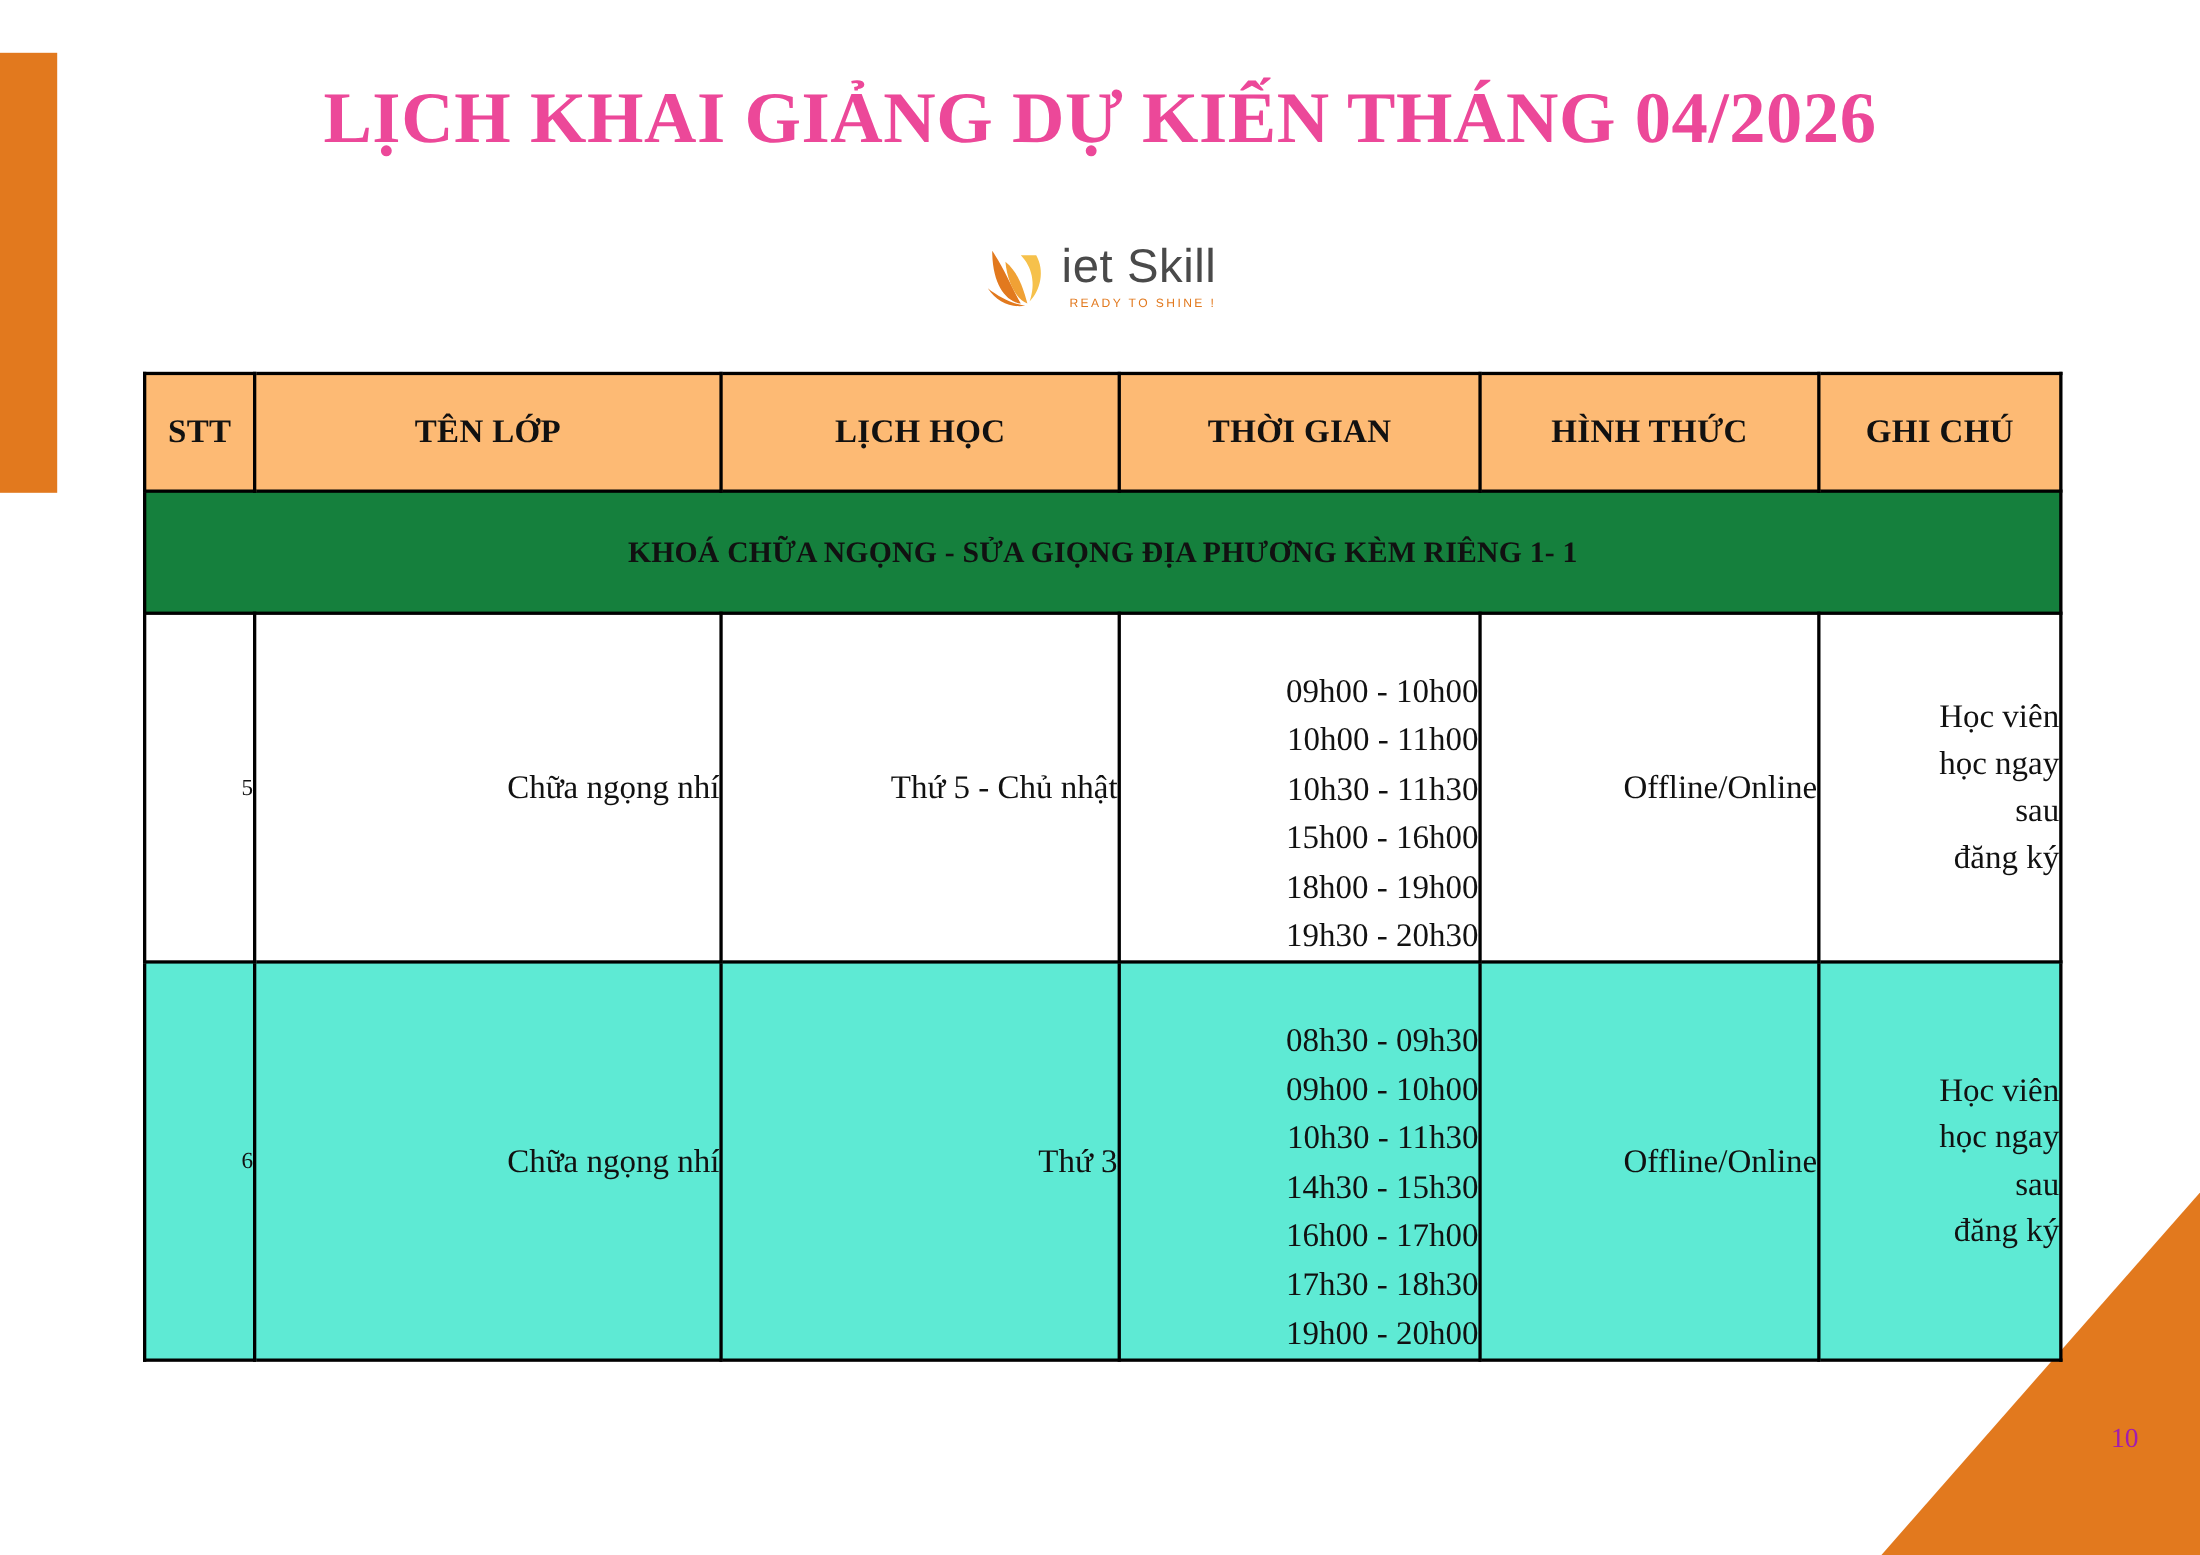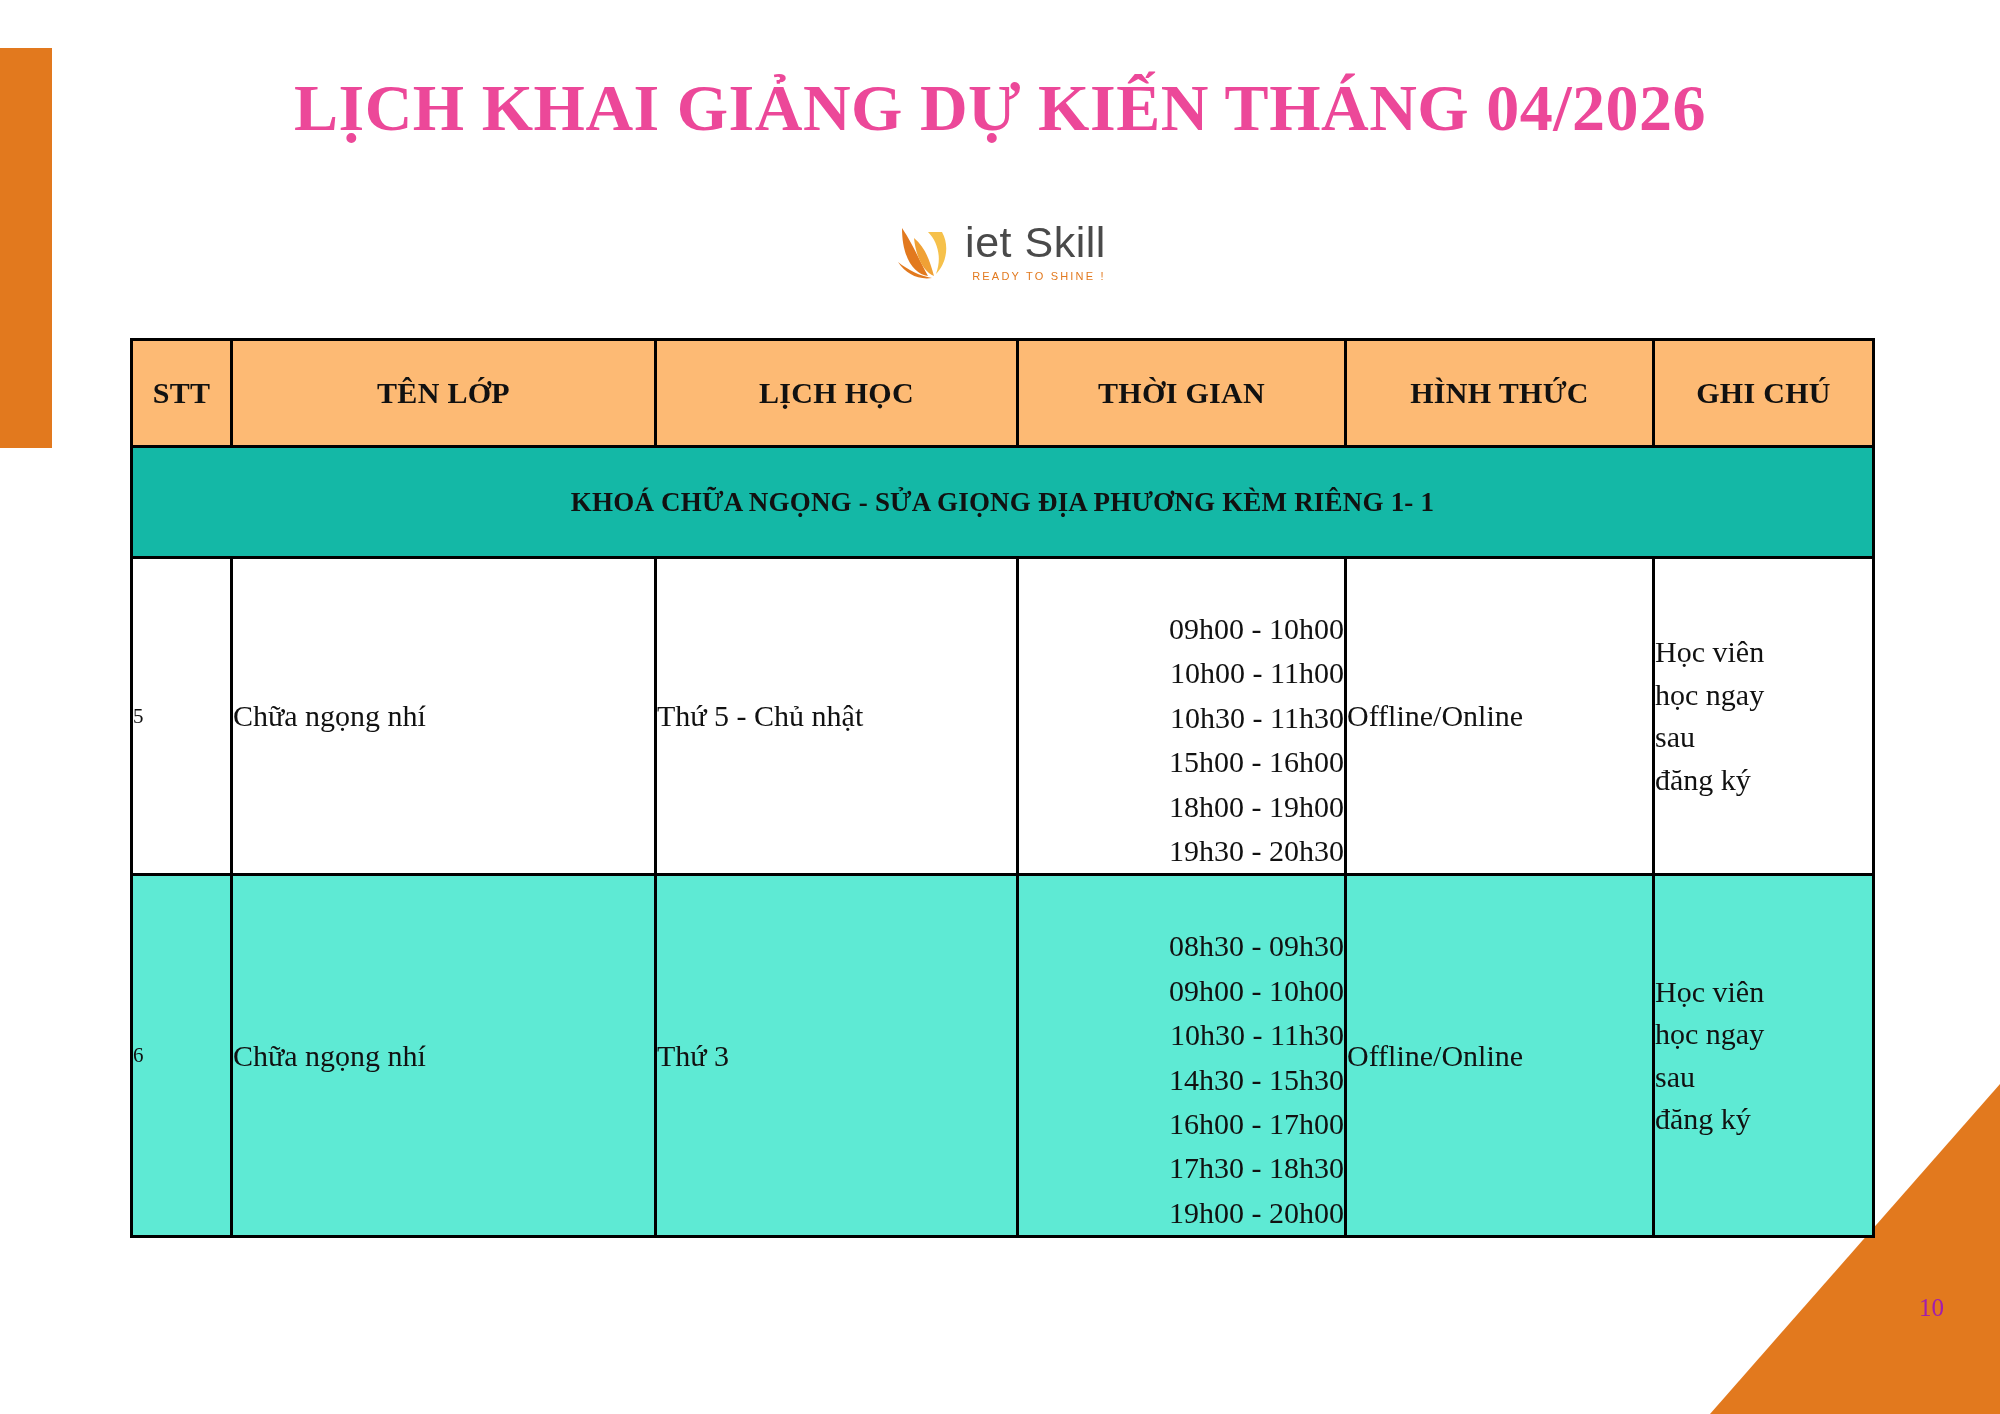--- a/index.html
+++ b/index.html
@@ -108,31 +108,31 @@
     color: #111111;
     font-family: "Liberation Serif", serif;
     font-weight: bold;
     font-size: 30px;
     height: 104px;
     text-align: center;
     vertical-align: middle;
     letter-spacing: 0.3px;
   }
   .section-row td {
-    background: #14b8a6;
+    background: #15803d;
     text-align: center;
     vertical-align: middle;
     height: 108px;
     font-weight: bold;
     font-size: 27px;
     letter-spacing: 0.2px;
     color: #111111;
   }
   tbody td {
-    text-align: left;
+    text-align: right;
     vertical-align: middle;
     font-size: 30px;
     color: #111111;
   }
   tr.row-white td { background: #ffffff; }
   tr.row-peach td { background: #5eead4; }
   td.stt { font-size: 21px; }
   .times {
     display: block;
     line-height: 1.48;

